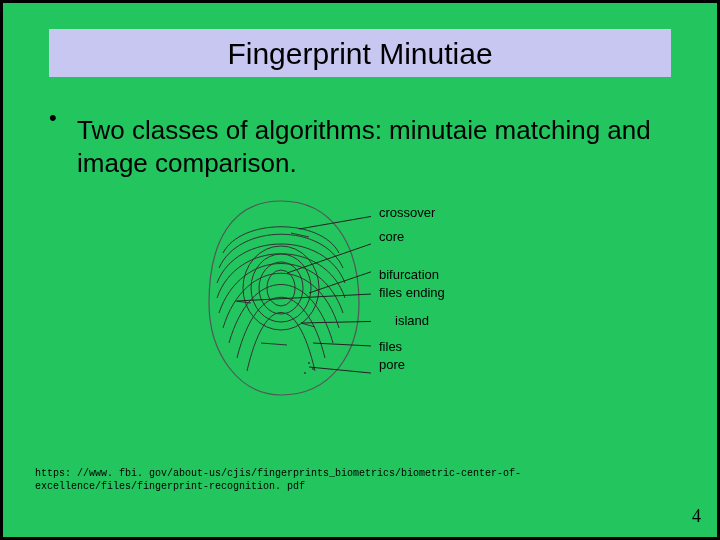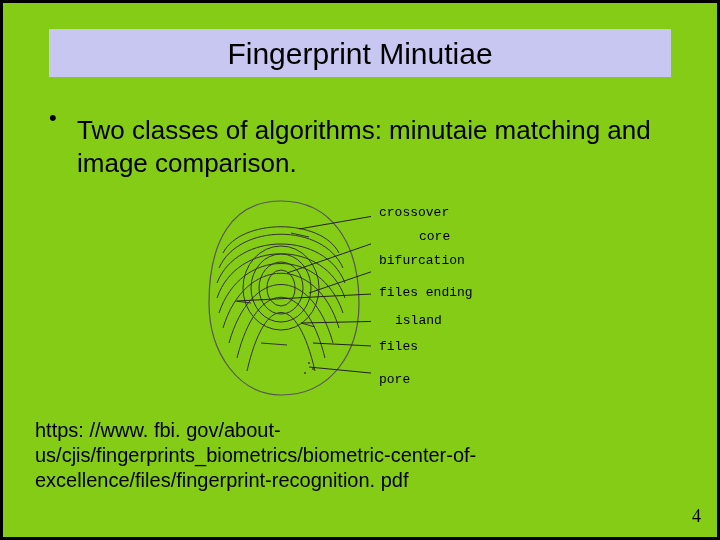--- a/index.html
+++ b/index.html
@@ -7,21 +7,21 @@
     padding: 0;
     background: #fff;
     font-family: Arial, Helvetica, sans-serif;
   }
   .slide {
     box-sizing: border-box;
     width: 720px;
     height: 540px;
     border: 3px solid #000;
     position: relative;
-    background: #84cc16;
+    background: #22c55e;
     padding: 0;
   }
   .title-bar {
     margin: 26px 46px 0 46px;
     background: #c7c7f2;
     padding: 8px 0 6px 0;
     text-align: center;
     font-size: 30px;
     font-family: Arial, Helvetica, sans-serif;
     color: #000;
@@ -63,40 +63,40 @@
   .fp svg {
     width: 180px;
     height: 210px;
     display: block;
   }
   .labels {
     position: relative;
     margin-left: 8px;
     width: 150px;
     height: 210px;
-    font-family: Liberation Mono, monospace;
+    font-family: Liberation Sans, sans-serif;
     font-size: 13px;
     color: #000;
   }
   .lbl {
     position: absolute;
     white-space: nowrap;
   }
   .lead {
     stroke: #222;
     stroke-width: 1;
     fill: none;
   }
   .cite {
     position: absolute;
     left: 32px;
     bottom: 44px;
     right: 95px;
-    font-family: Liberation Sans, sans-serif;
-    font-size: 20px;
+    font-family: Liberation Mono, monospace;
+    font-size: 10px;
     color: #000;
     line-height: 1.25;
   }
   .page-num {
     position: absolute;
     right: 16px;
     bottom: 10px;
     font-family: "Times New Roman", Times, serif;
     font-size: 18px;
     color: #000;
@@ -156,26 +156,26 @@
               <line x1="118" y1="100" x2="200" y2="72"></line>
               <line x1="46" y1="108" x2="200" y2="100"></line>
               <line x1="110" y1="130" x2="200" y2="128"></line>
               <line x1="122" y1="150" x2="200" y2="154"></line>
               <line x1="118" y1="174" x2="200" y2="182"></line>
             </g>
           </svg>
         </div>
         <div class="labels">
           <div class="lbl" style="top:12px;">crossover</div>
-          <div class="lbl" style="top:36px;margin-left:40px;">core</div>
-          <div class="lbl" style="top:60px;">bifurcation</div>
+          <div class="lbl" style="top:36px;">core</div>
+          <div class="lbl" style="top:74px;">bifurcation</div>
           <div class="lbl" style="top:92px;">files ending</div>
           <div class="lbl" style="top:120px;margin-left:16px;">island</div>
           <div class="lbl" style="top:146px;">files</div>
-          <div class="lbl" style="top:179px;">pore</div>
+          <div class="lbl" style="top:164px;">pore</div>
         </div>
       </div>
     </div>
   </div>
 
   <div class="cite">https: //www. fbi. gov/about-us/cjis/fingerprints_biometrics/biometric-center-of-excellence/files/fingerprint-recognition. pdf</div>
 
   <div class="page-num">4</div>
 </div>
 

